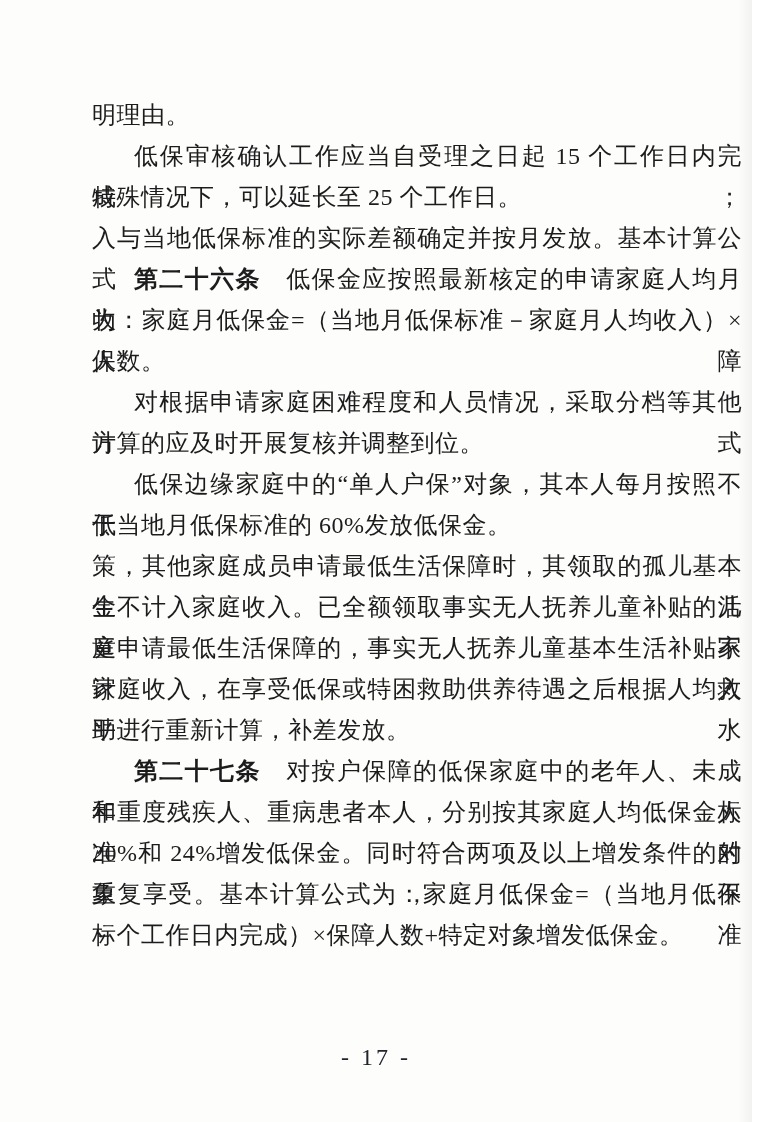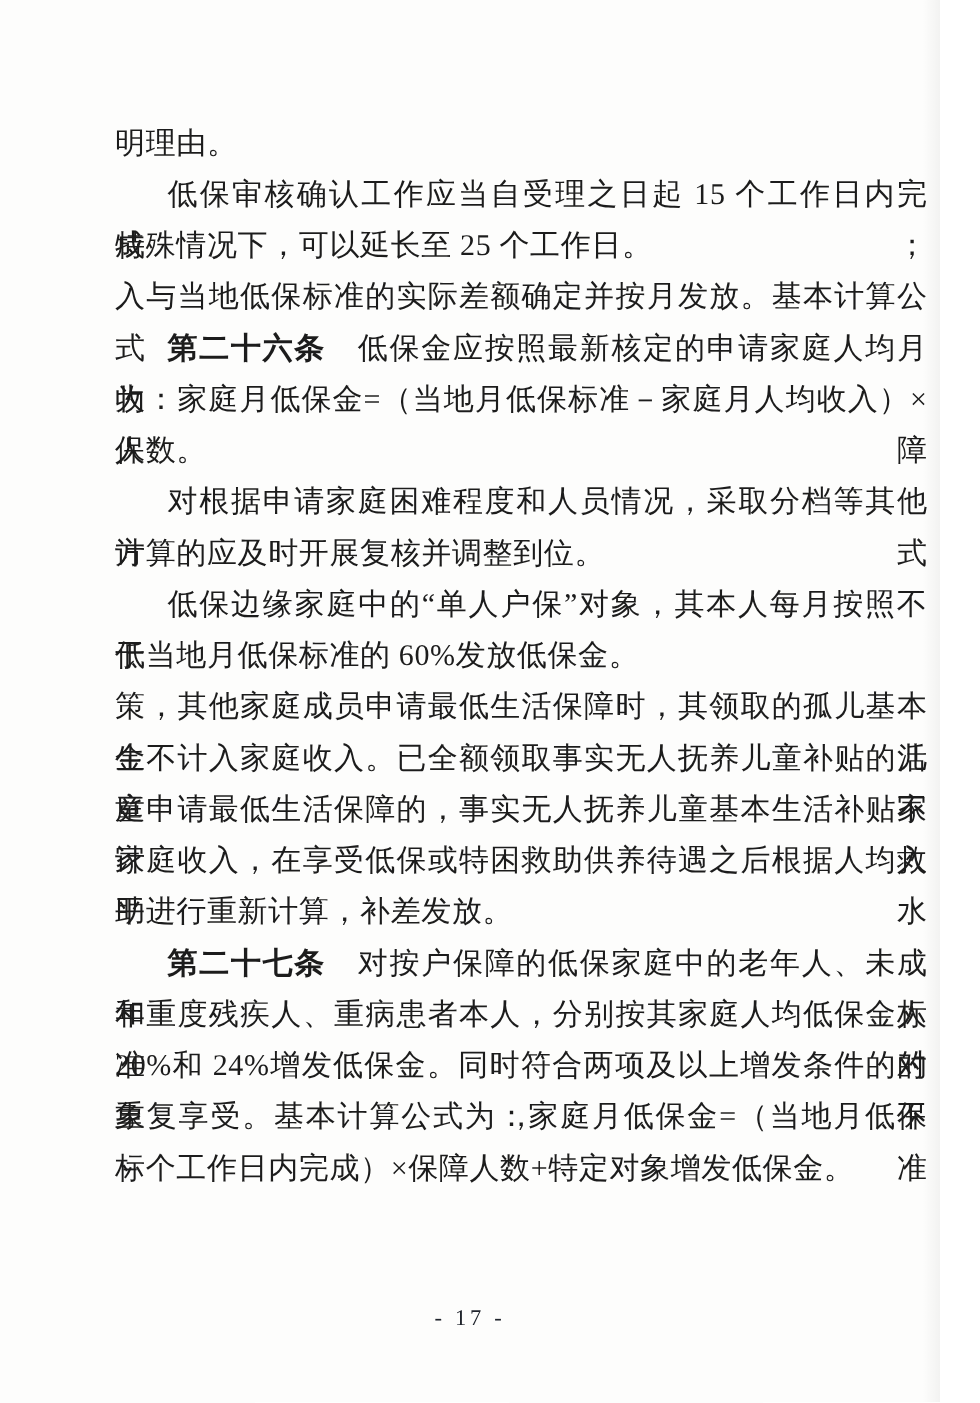--- a/index.html
+++ b/index.html
@@ -50,21 +50,21 @@
   }
   .bold {
     font-weight: bold;
   }
   .footer {
     position: absolute;
     top: 1044px;
     left: 0;
     width: 100%;
     text-align: center;
-    font-size: 18px;
+    font-size: 24px;
     letter-spacing: 3px;
     color: #20242c;
   }
 </style>
 </head>
 <body>
 
 <div class="page">
   <div class="text-block">
       <div class="line"><span>明理由。</span></div>

